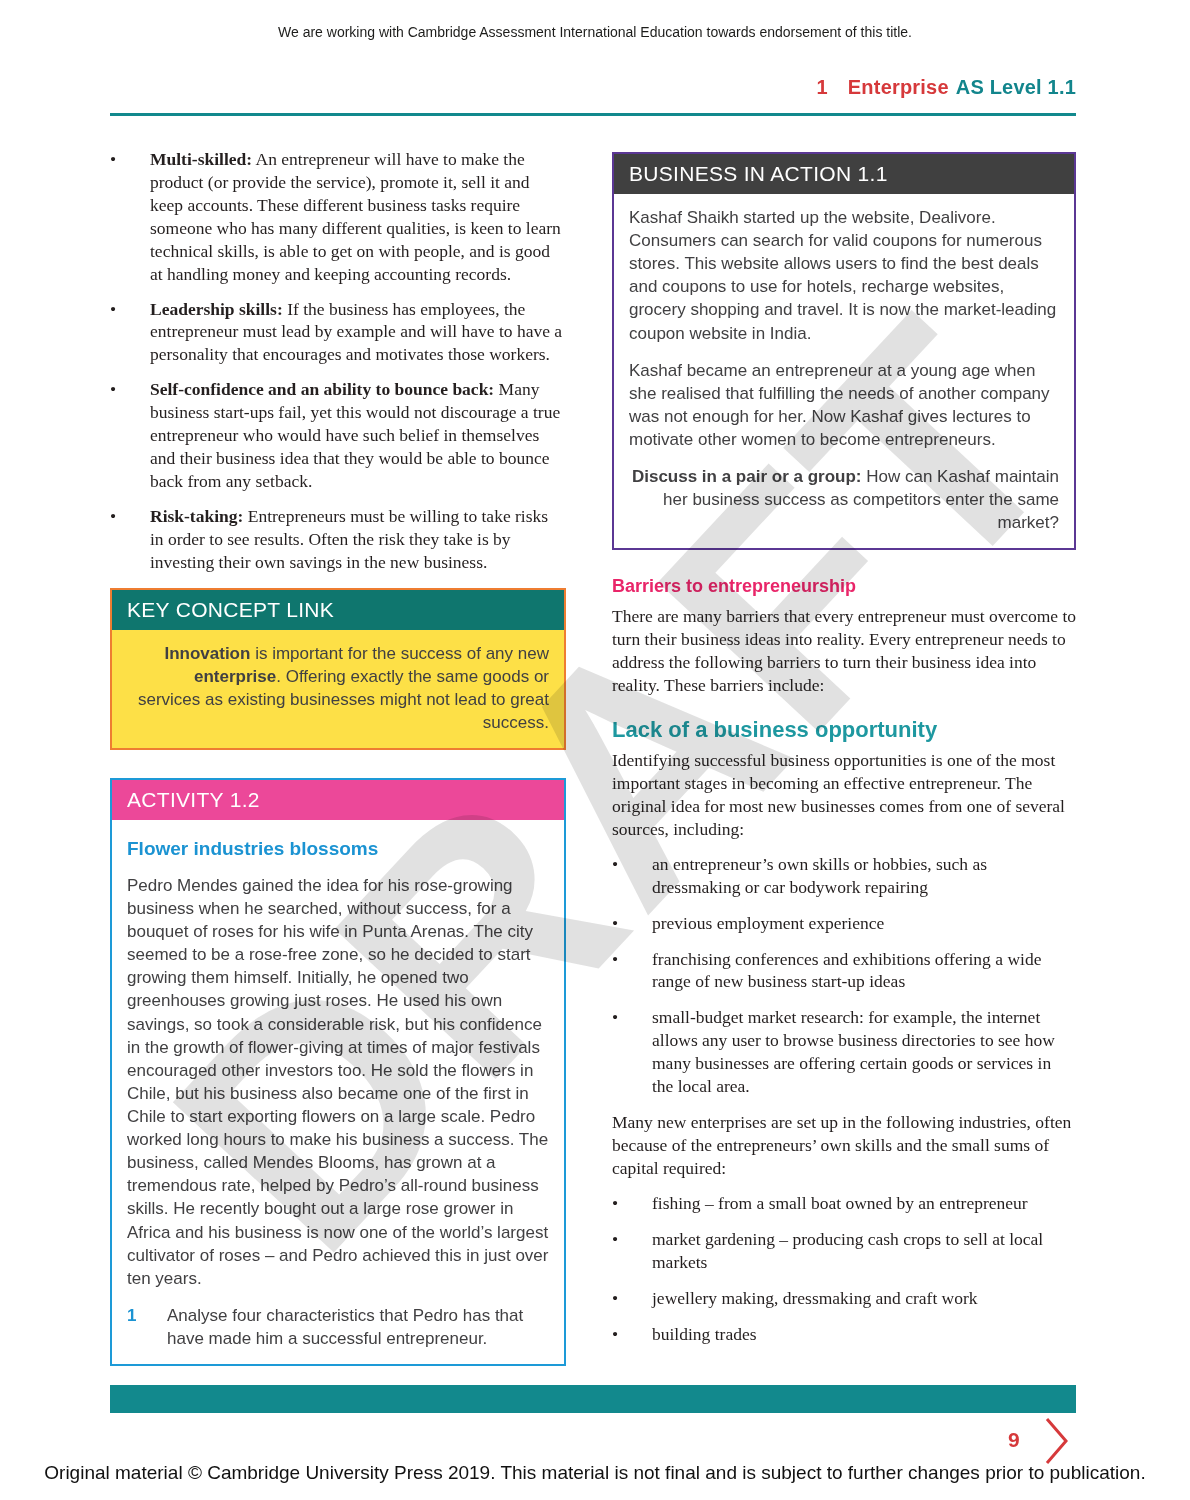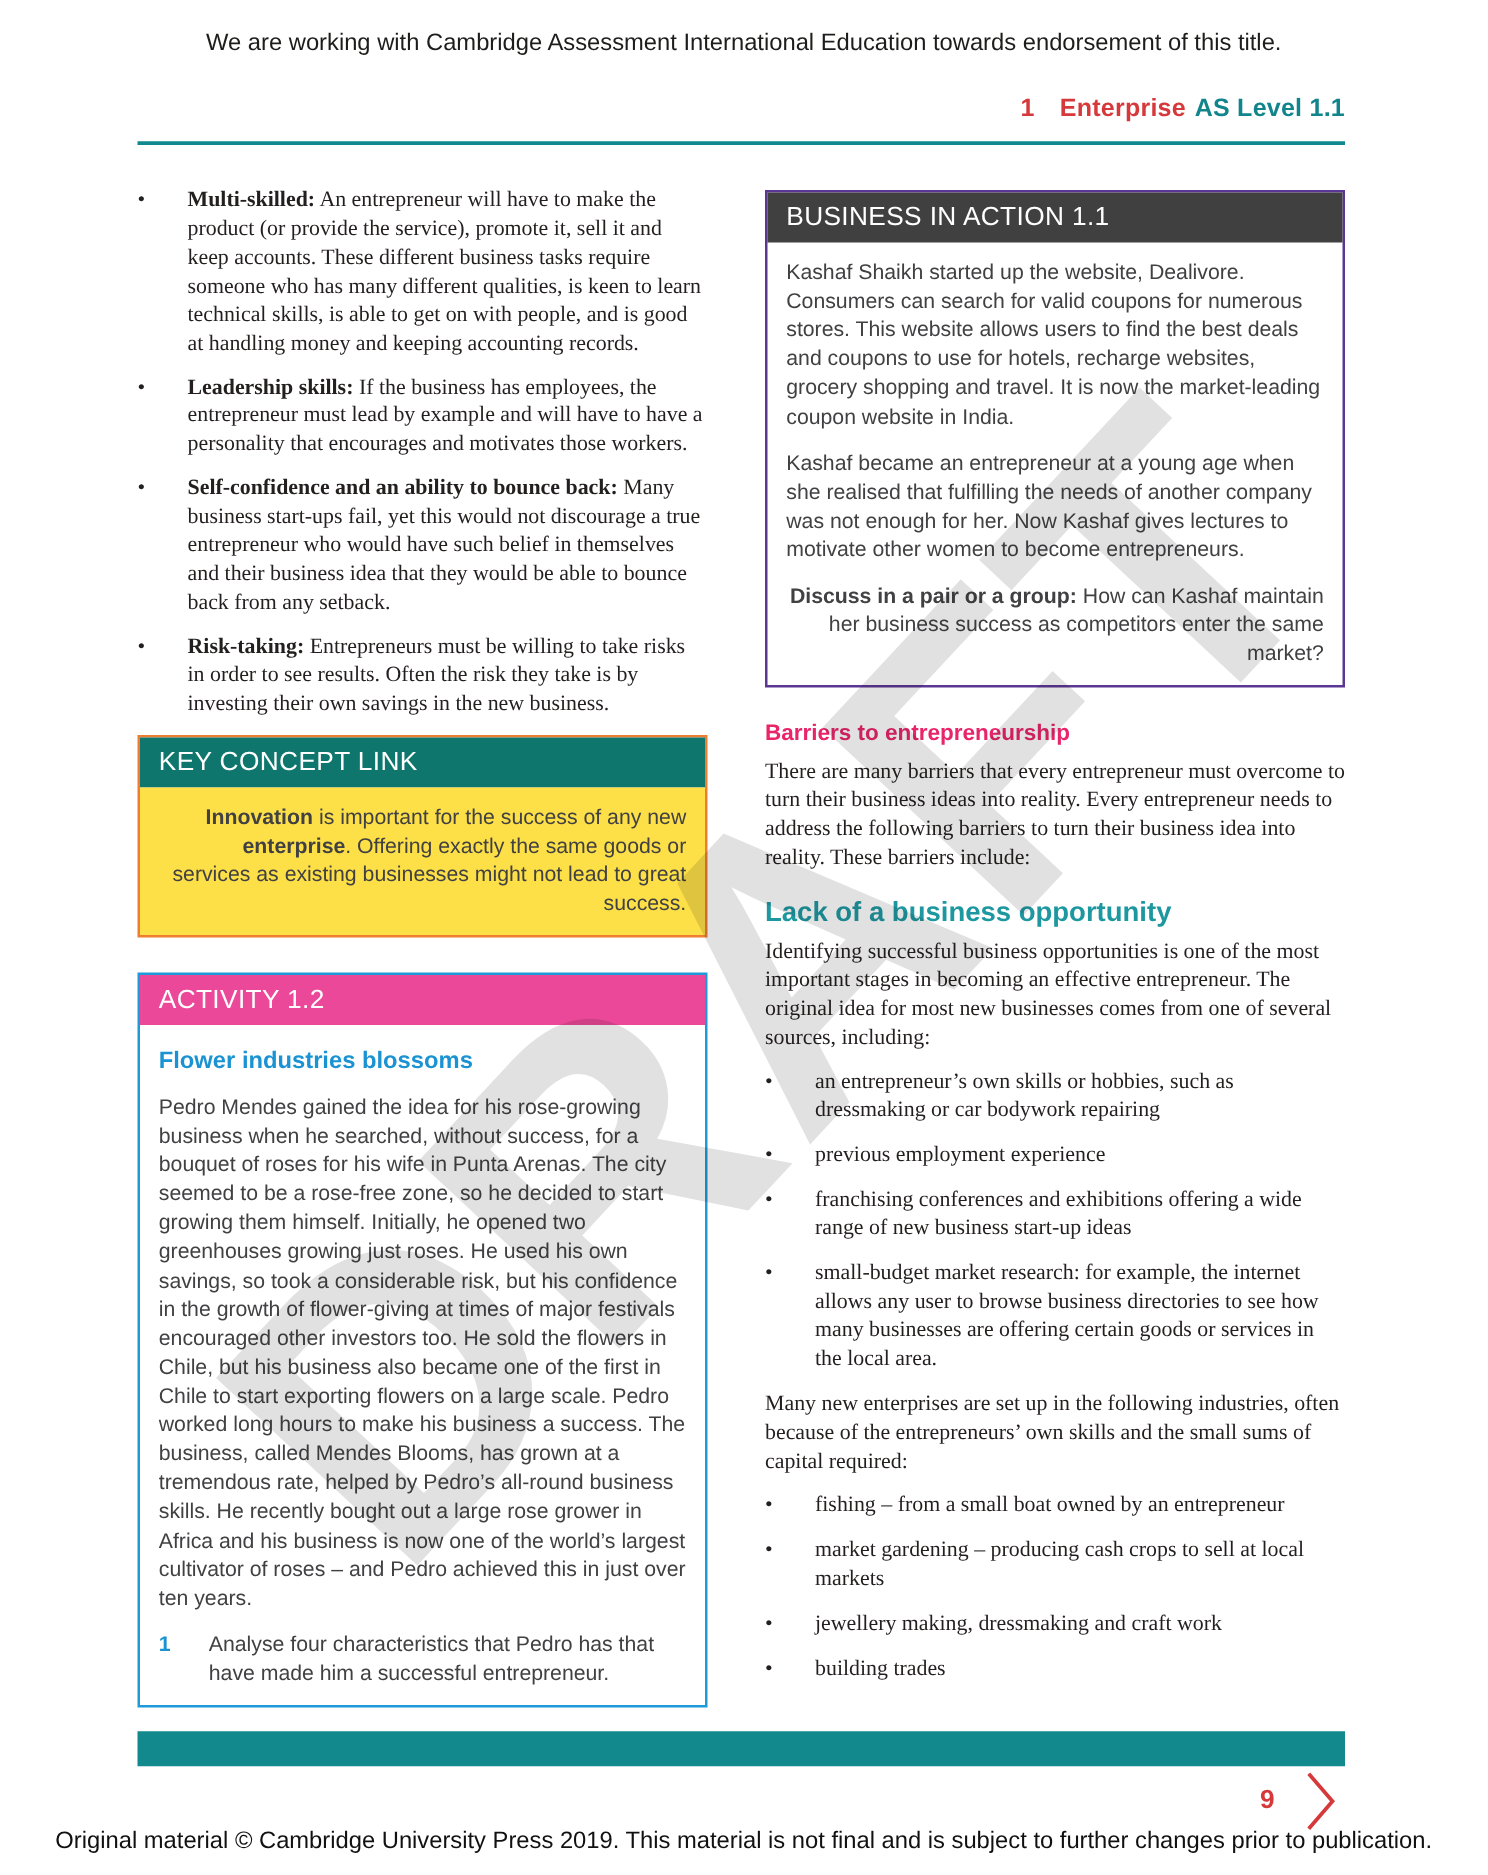--- a/index.html
+++ b/index.html
@@ -1,21 +1,21 @@
 <!DOCTYPE html>
 <html><head>
 <meta charset="utf-8">
 <style>
   html,body{margin:0;padding:0;}
   body{
     width:1190px;height:1500px;position:relative;background:#ffffff;
     font-family:"Liberation Sans", sans-serif;color:#231f20;overflow:hidden;
   }
   .banner{position:absolute;top:24px;left:0;width:1190px;text-align:center;
-    font-size:19px;color:#1d1d1b;}
+    font-size:14px;color:#1d1d1b;}
   .chapter-head{position:absolute;top:76px;left:110px;width:966px;text-align:right;
     font-size:20px;font-weight:bold;letter-spacing:.2px;}
   .ch-num{color:#d6393b;margin-right:20px;}
   .ch-title{color:#d6393b;margin-right:7px;}
   .ch-level{color:#12858c;}
   .head-rule{position:absolute;top:113px;left:110px;width:966px;height:3px;background:#12898d;}
 
   .col-left{position:absolute;left:110px;top:148px;width:456px;}
   .col-right{position:absolute;left:612px;top:152px;width:464px;}
 

